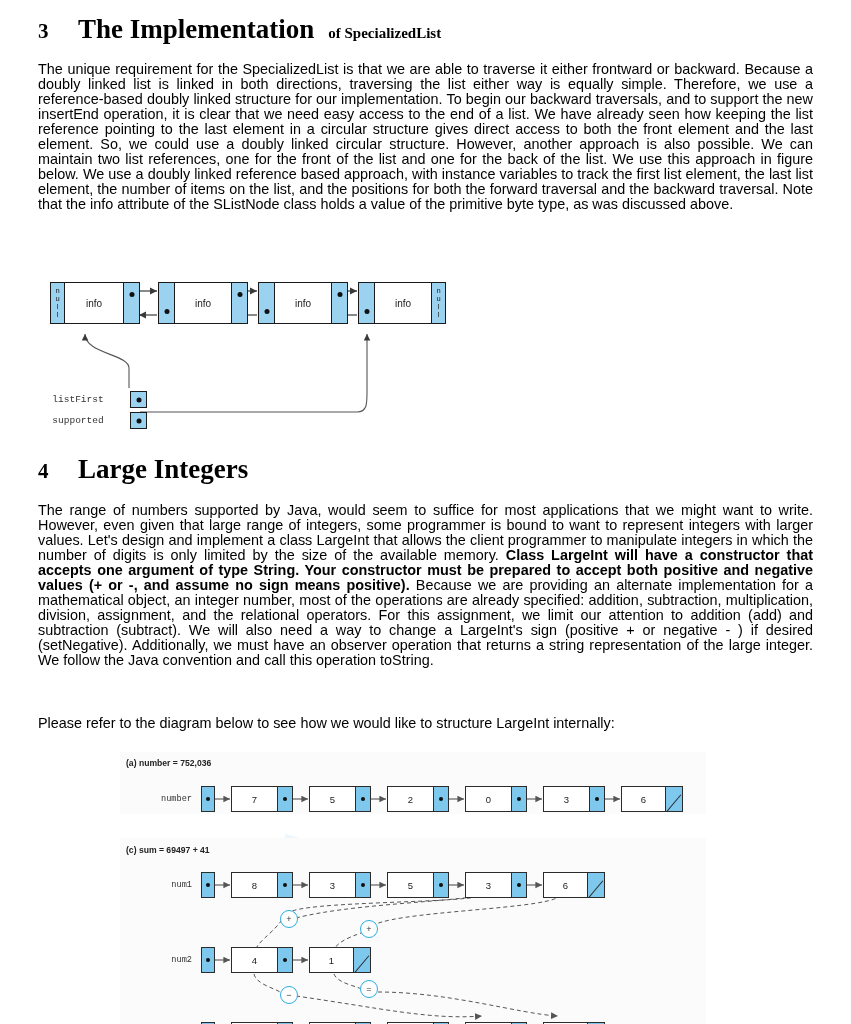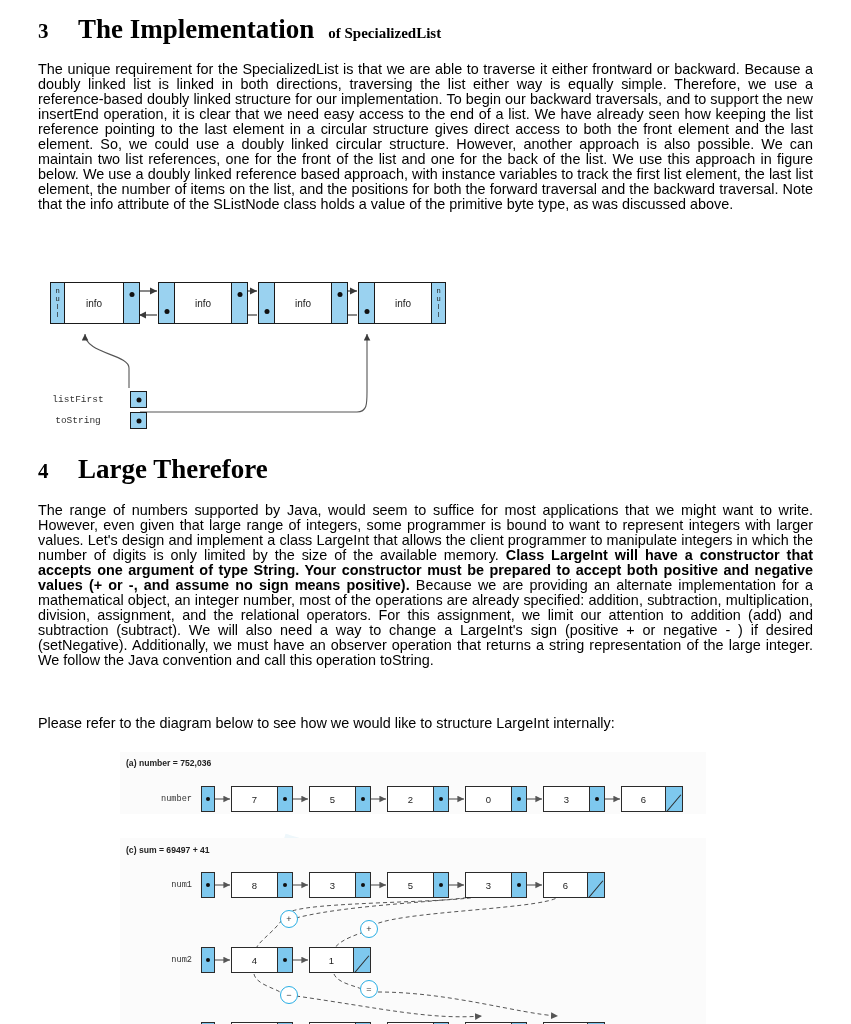--- a/index.html
+++ b/index.html
@@ -215,29 +215,29 @@
           <span>l</span>
           <span>l</span>
       </div>
     </div>
 
     <div class="ptrlabel" style="left:-5px;top:122px;">listFirst</div>
     <div class="ptrbox" style="left:90px;top:119px;">
       <span class="dot"></span>
     </div>
 
-    <div class="ptrlabel" style="left:-5px;top:143px;">toString</div>
+    <div class="ptrlabel" style="left:-5px;top:143px;">supported</div>
     <div class="ptrbox" style="left:90px;top:140px;">
       <span class="dot"></span>
     </div>
   </div>
 
   <div class="sec-head" style="position:absolute;left:38px;top:454px;">
     <span class="sec-num">4</span>
-    <span class="sec-title">Large Therefore</span>
+    <span class="sec-title">Large Integers</span>
   </div>
 
   <div class="para" style="position:absolute;left:38px;top:503px;width:775px;"><span>The range of numbers supported by Java, would seem to suffice for most applications that we might want to write. However, even given that large range of integers, some programmer is bound to want to represent integers with larger values. Let's design and implement a class LargeInt that allows the client programmer to manipulate integers in which the number of digits is only limited by the size of the available memory. </span><b>Class LargeInt will have a constructor that accepts one argument of type String. Your constructor must be prepared to accept both positive and negative values (+ or -, and assume no sign means positive).</b><span> Because we are providing an alternate implementation for a mathematical object, an integer number, most of the operations are already specified: addition, subtraction, multiplication, division, assignment, and the relational operators. For this assignment, we limit our attention to addition (add) and subtraction (subtract). We will also need a way to change a LargeInt's sign (positive + or negative - ) if desired (setNegative). Additionally, we must have an observer operation that returns a string representation of the large integer. We follow the Java convention and call this operation toString.</span></div>
 
   <div class="para" style="position:absolute;left:38px;top:716px;width:775px;">Please refer to the diagram below to see how we would like to structure LargeInt internally:</div>
 
   <div class="diagram" id="largeint">
 
     <div class="wm">◇</div>
 

